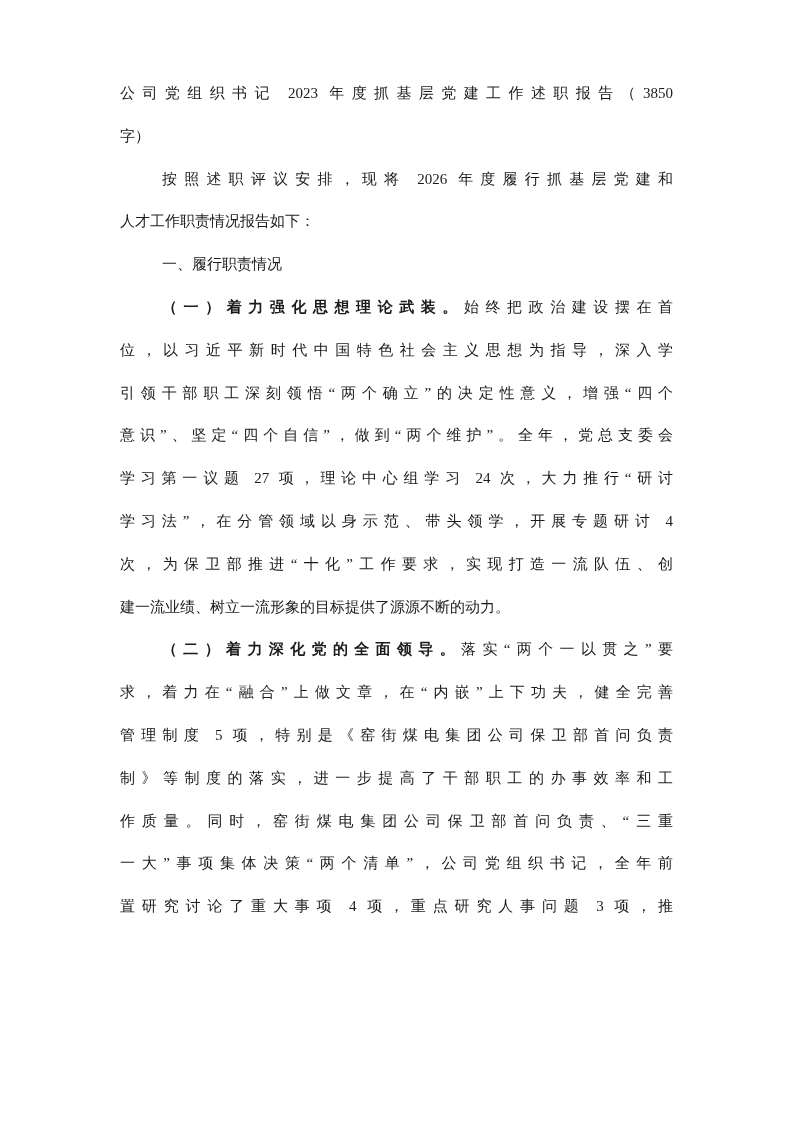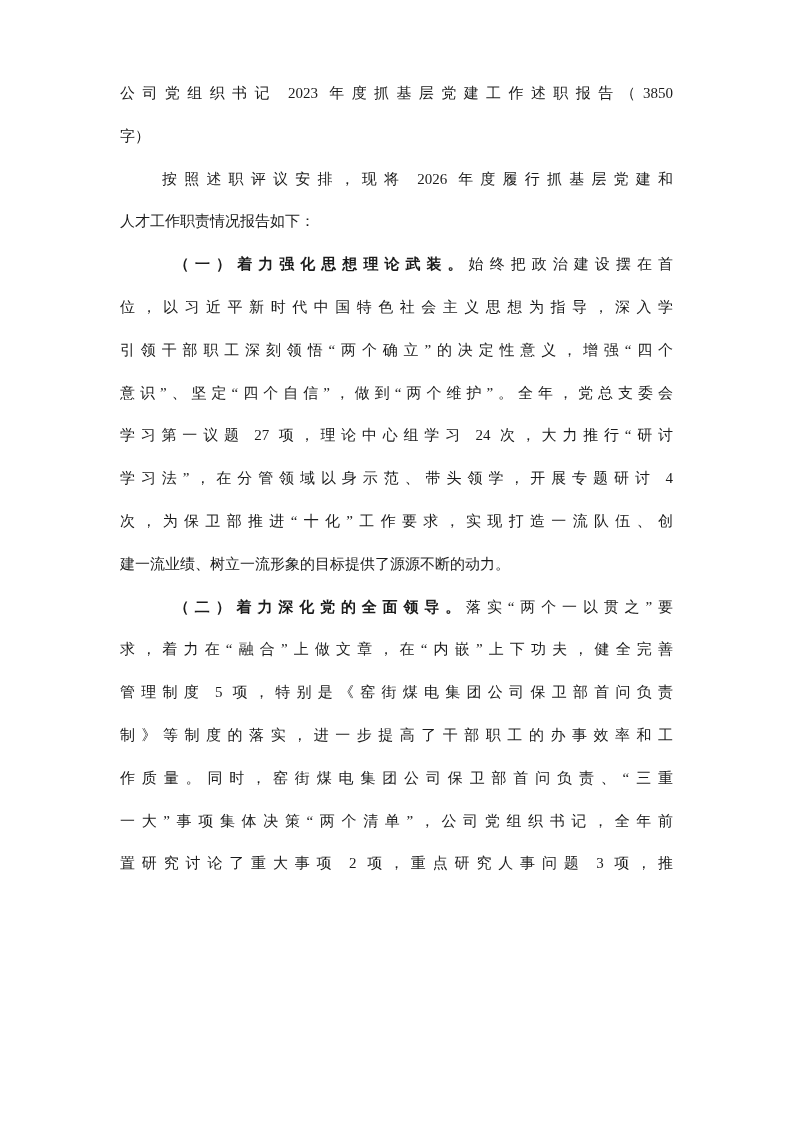--- a/index.html
+++ b/index.html
@@ -31,49 +31,51 @@
     overflow: hidden;
   }
   .line.fill {
     text-align-last: justify;
   }
   .line.indent {
     text-indent: 42px;
   }
   .seg.bold {
     font-weight: bold;
-    margin-left: 12px;
   }
 </style>
 </head>
 <body>
 
 <div class="page">
   <div class="content">
       <div class="paragraph">
         <div class="line fill"><span class="seg">公司党组织书记 2023 年度抓基层党建工作述职报告（3850</span></div>
         <div class="line"><span class="seg">字）</span></div>
       </div>
       <div class="paragraph">
         <div class="line fill indent"><span class="seg">按照述职评议安排，现将 2026 年度履行抓基层党建和</span></div>
         <div class="line"><span class="seg">人才工作职责情况报告如下：</span></div>
+      </div>
+      <div class="paragraph">
+        <div class="line indent"><span class="seg">一、履行职责情况</span></div>
       </div>
       <div class="paragraph">
         <div class="line fill indent"><span class="seg bold">（一）着力强化思想理论武装。</span><span class="seg">始终把政治建设摆在首</span></div>
         <div class="line fill"><span class="seg">位，以习近平新时代中国特色社会主义思想为指导，深入学</span></div>
         <div class="line fill"><span class="seg">引领干部职工深刻领悟“两个确立”的决定性意义，增强“四个</span></div>
         <div class="line fill"><span class="seg">意识”、坚定“四个自信”，做到“两个维护”。全年，党总支委会</span></div>
         <div class="line fill"><span class="seg">学习第一议题 27 项，理论中心组学习 24 次，大力推行“研讨</span></div>
         <div class="line fill"><span class="seg">学习法”，在分管领域以身示范、带头领学，开展专题研讨 4</span></div>
         <div class="line fill"><span class="seg">次，为保卫部推进“十化”工作要求，实现打造一流队伍、创</span></div>
         <div class="line"><span class="seg">建一流业绩、树立一流形象的目标提供了源源不断的动力。</span></div>
       </div>
       <div class="paragraph">
         <div class="line fill indent"><span class="seg bold">（二）着力深化党的全面领导。</span><span class="seg">落实“两个一以贯之”要</span></div>
         <div class="line fill"><span class="seg">求，着力在“融合”上做文章，在“内嵌”上下功夫，健全完善</span></div>
         <div class="line fill"><span class="seg">管理制度 5 项，特别是《窑街煤电集团公司保卫部首问负责</span></div>
         <div class="line fill"><span class="seg">制》等制度的落实，进一步提高了干部职工的办事效率和工</span></div>
         <div class="line fill"><span class="seg">作质量。同时，窑街煤电集团公司保卫部首问负责、“三重</span></div>
         <div class="line fill"><span class="seg">一大”事项集体决策“两个清单”，公司党组织书记，全年前</span></div>
-        <div class="line fill"><span class="seg">置研究讨论了重大事项 2 项，重点研究人事问题 3 项，推</span></div>
+        <div class="line fill"><span class="seg">置研究讨论了重大事项 4 项，重点研究人事问题 3 项，推</span></div>
       </div>
     </div>
 </div>
 
 </body></html>

